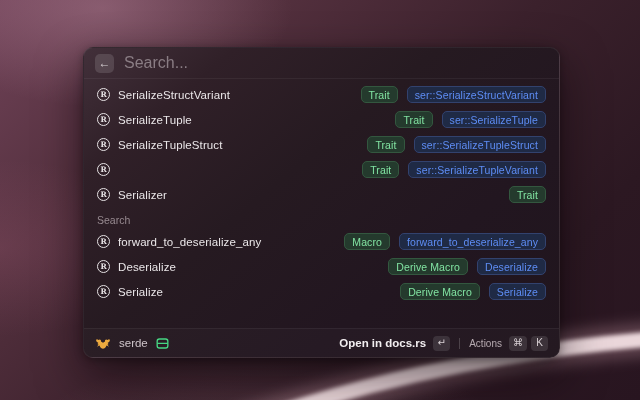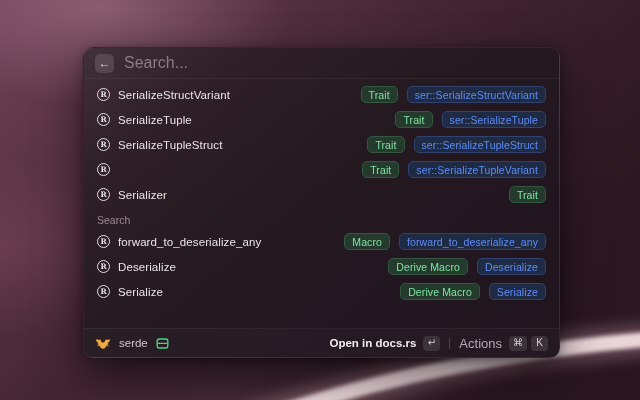--- a/index.html
+++ b/index.html
@@ -74,21 +74,21 @@
   .box-icon { width:13px; height:11px; }
   .footer-right { margin-left:auto; display:flex; align-items:center; gap:7px; }
   .primary-action { font-size:11.5px; font-weight:bold; color:#f2eef0; }
   .keycap {
     min-width:17px; height:15px; padding:0 4px; border-radius:4px;
     background:rgba(255,255,255,0.11); color:#d8d0d4;
     display:flex; align-items:center; justify-content:center;
     font-size:10px; line-height:1;
   }
   .v-sep { width:1px; height:11px; background:rgba(255,255,255,0.18); margin:0 2px; }
-  .secondary-action { font-size:13px; color:#b7abb1; }
+  .secondary-action { font-size:10px; color:#b7abb1; }
   .key-pair { display:flex; gap:4px; }
 </style>
 </head>
 <body>
 
 <svg class="arc-svg" width="640" height="400" viewBox="0 0 640 400">
   <defs>
     <filter id="soft" x="-30%" y="-30%" width="160%" height="160%">
         <feGaussianBlur stdDeviation="2"></feGaussianBlur>
       </filter>

